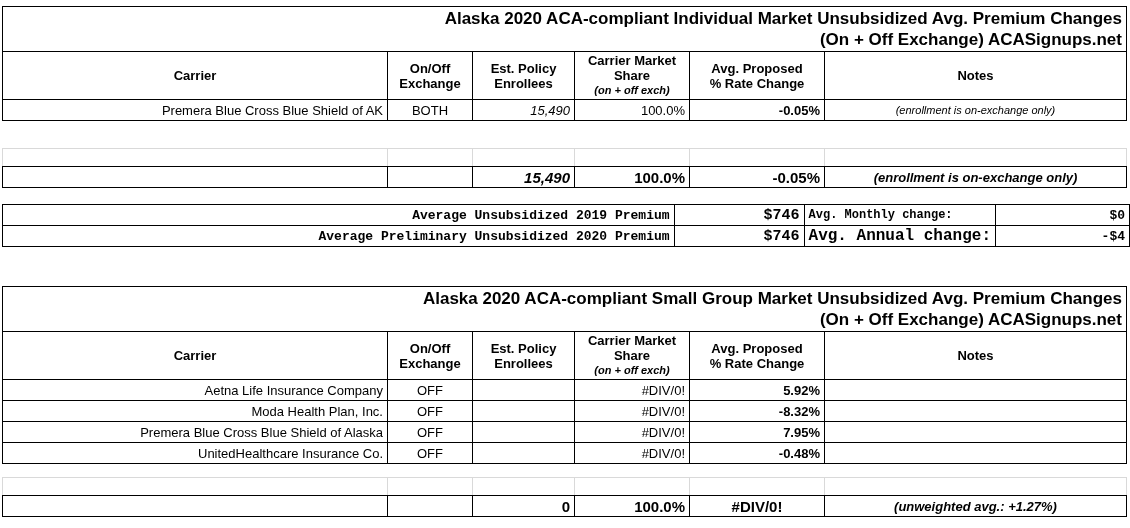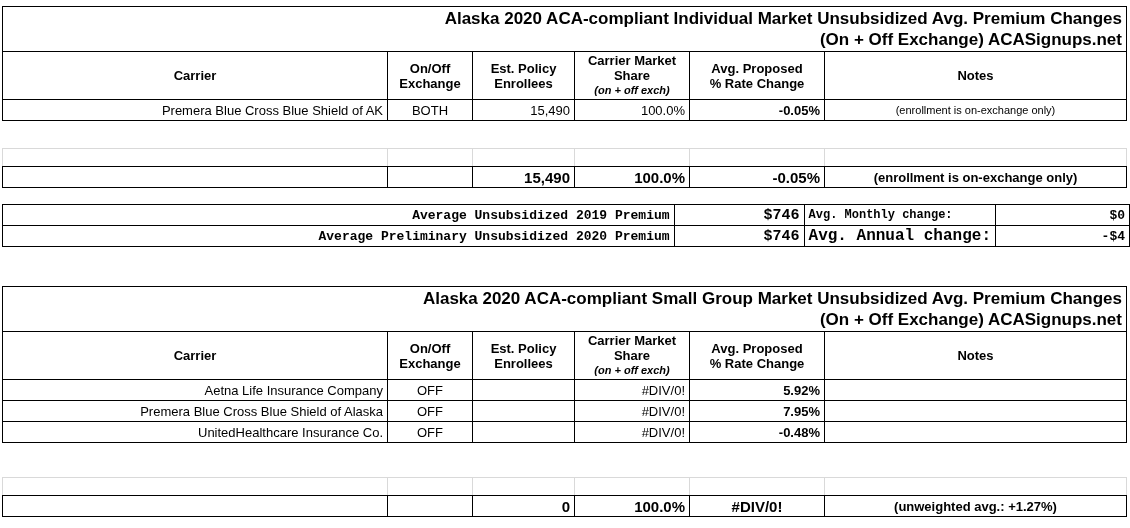--- a/index.html
+++ b/index.html
@@ -31,21 +31,21 @@
   }
   .hdr{
     text-align:center;font-weight:bold;font-size:13px;line-height:15px;
     padding:6px 3px;
   }
   .hdr small{font-size:11px;font-style:italic;font-weight:bold;display:block;}
   .r{text-align:right;margin-top:40px;}
   .c{text-align:center;margin-top:16px;}
   .l{text-align:left;}
   .b{font-weight:bold;}
-  .i{}
+  .i{font-style:italic;}
   .yellow{background:#ffffaa;}
   .big{font-size:15px;}
 
   
   col.c-carrier{width:385px;}
   col.c-exch{width:85px;}
   col.c-enroll{width:102px;}
   col.c-share{width:115px;}
   col.c-rate{width:135px;}
   col.c-notes{width:302px;}
@@ -222,20 +222,28 @@
 
       <tr class="subline">
         <td class="r">Aetna Life Insurance Company</td>
         <td class="c">OFF</td>
         <td class="r"></td>
         <td class="r">#DIV/0!</td>
         <td class="r b">5.92%</td>
         <td class="l"></td>
       </tr>
       <tr class="subline">
+        <td class="r">Moda Health Plan, Inc.</td>
+        <td class="c">OFF</td>
+        <td class="r"></td>
+        <td class="r">#DIV/0!</td>
+        <td class="r b">-8.32%</td>
+        <td class="l"></td>
+      </tr>
+      <tr class="subline">
         <td class="r">Premera Blue Cross Blue Shield of Alaska</td>
         <td class="c">OFF</td>
         <td class="r"></td>
         <td class="r">#DIV/0!</td>
         <td class="r b">7.95%</td>
         <td class="l"></td>
       </tr>
       <tr class="subline">
         <td class="r">UnitedHealthcare Insurance Co.</td>
         <td class="c">OFF</td>

